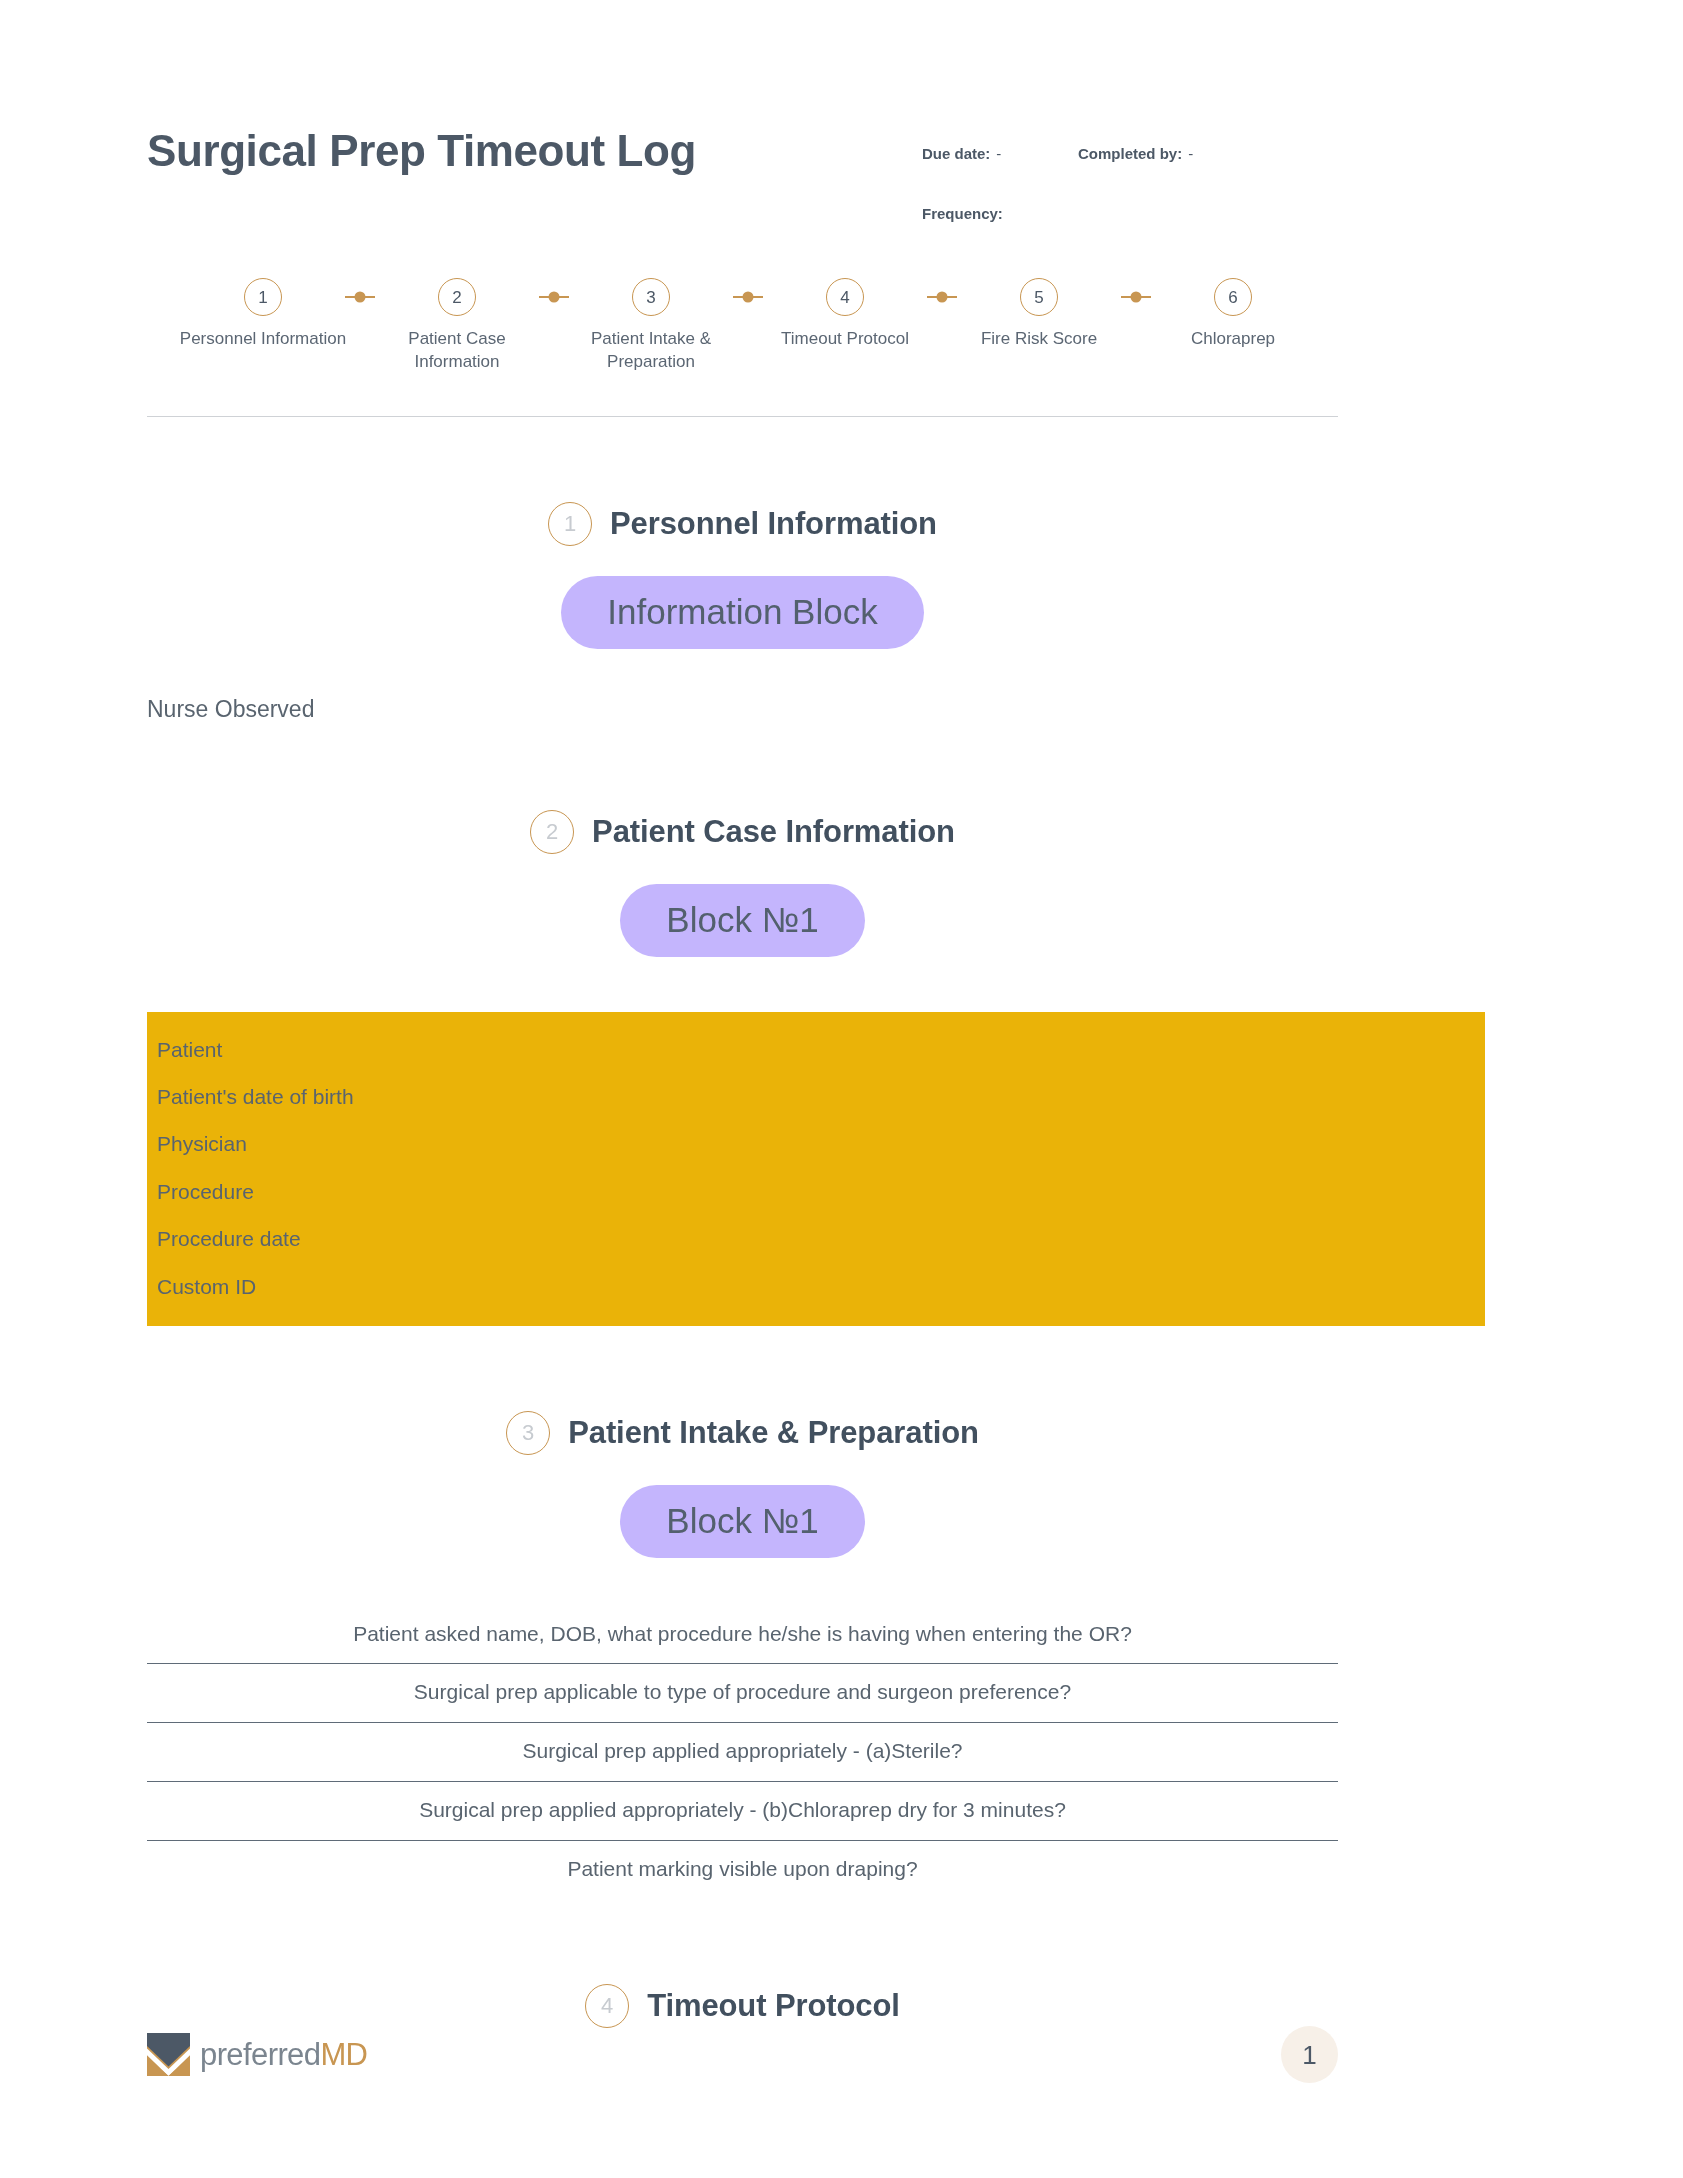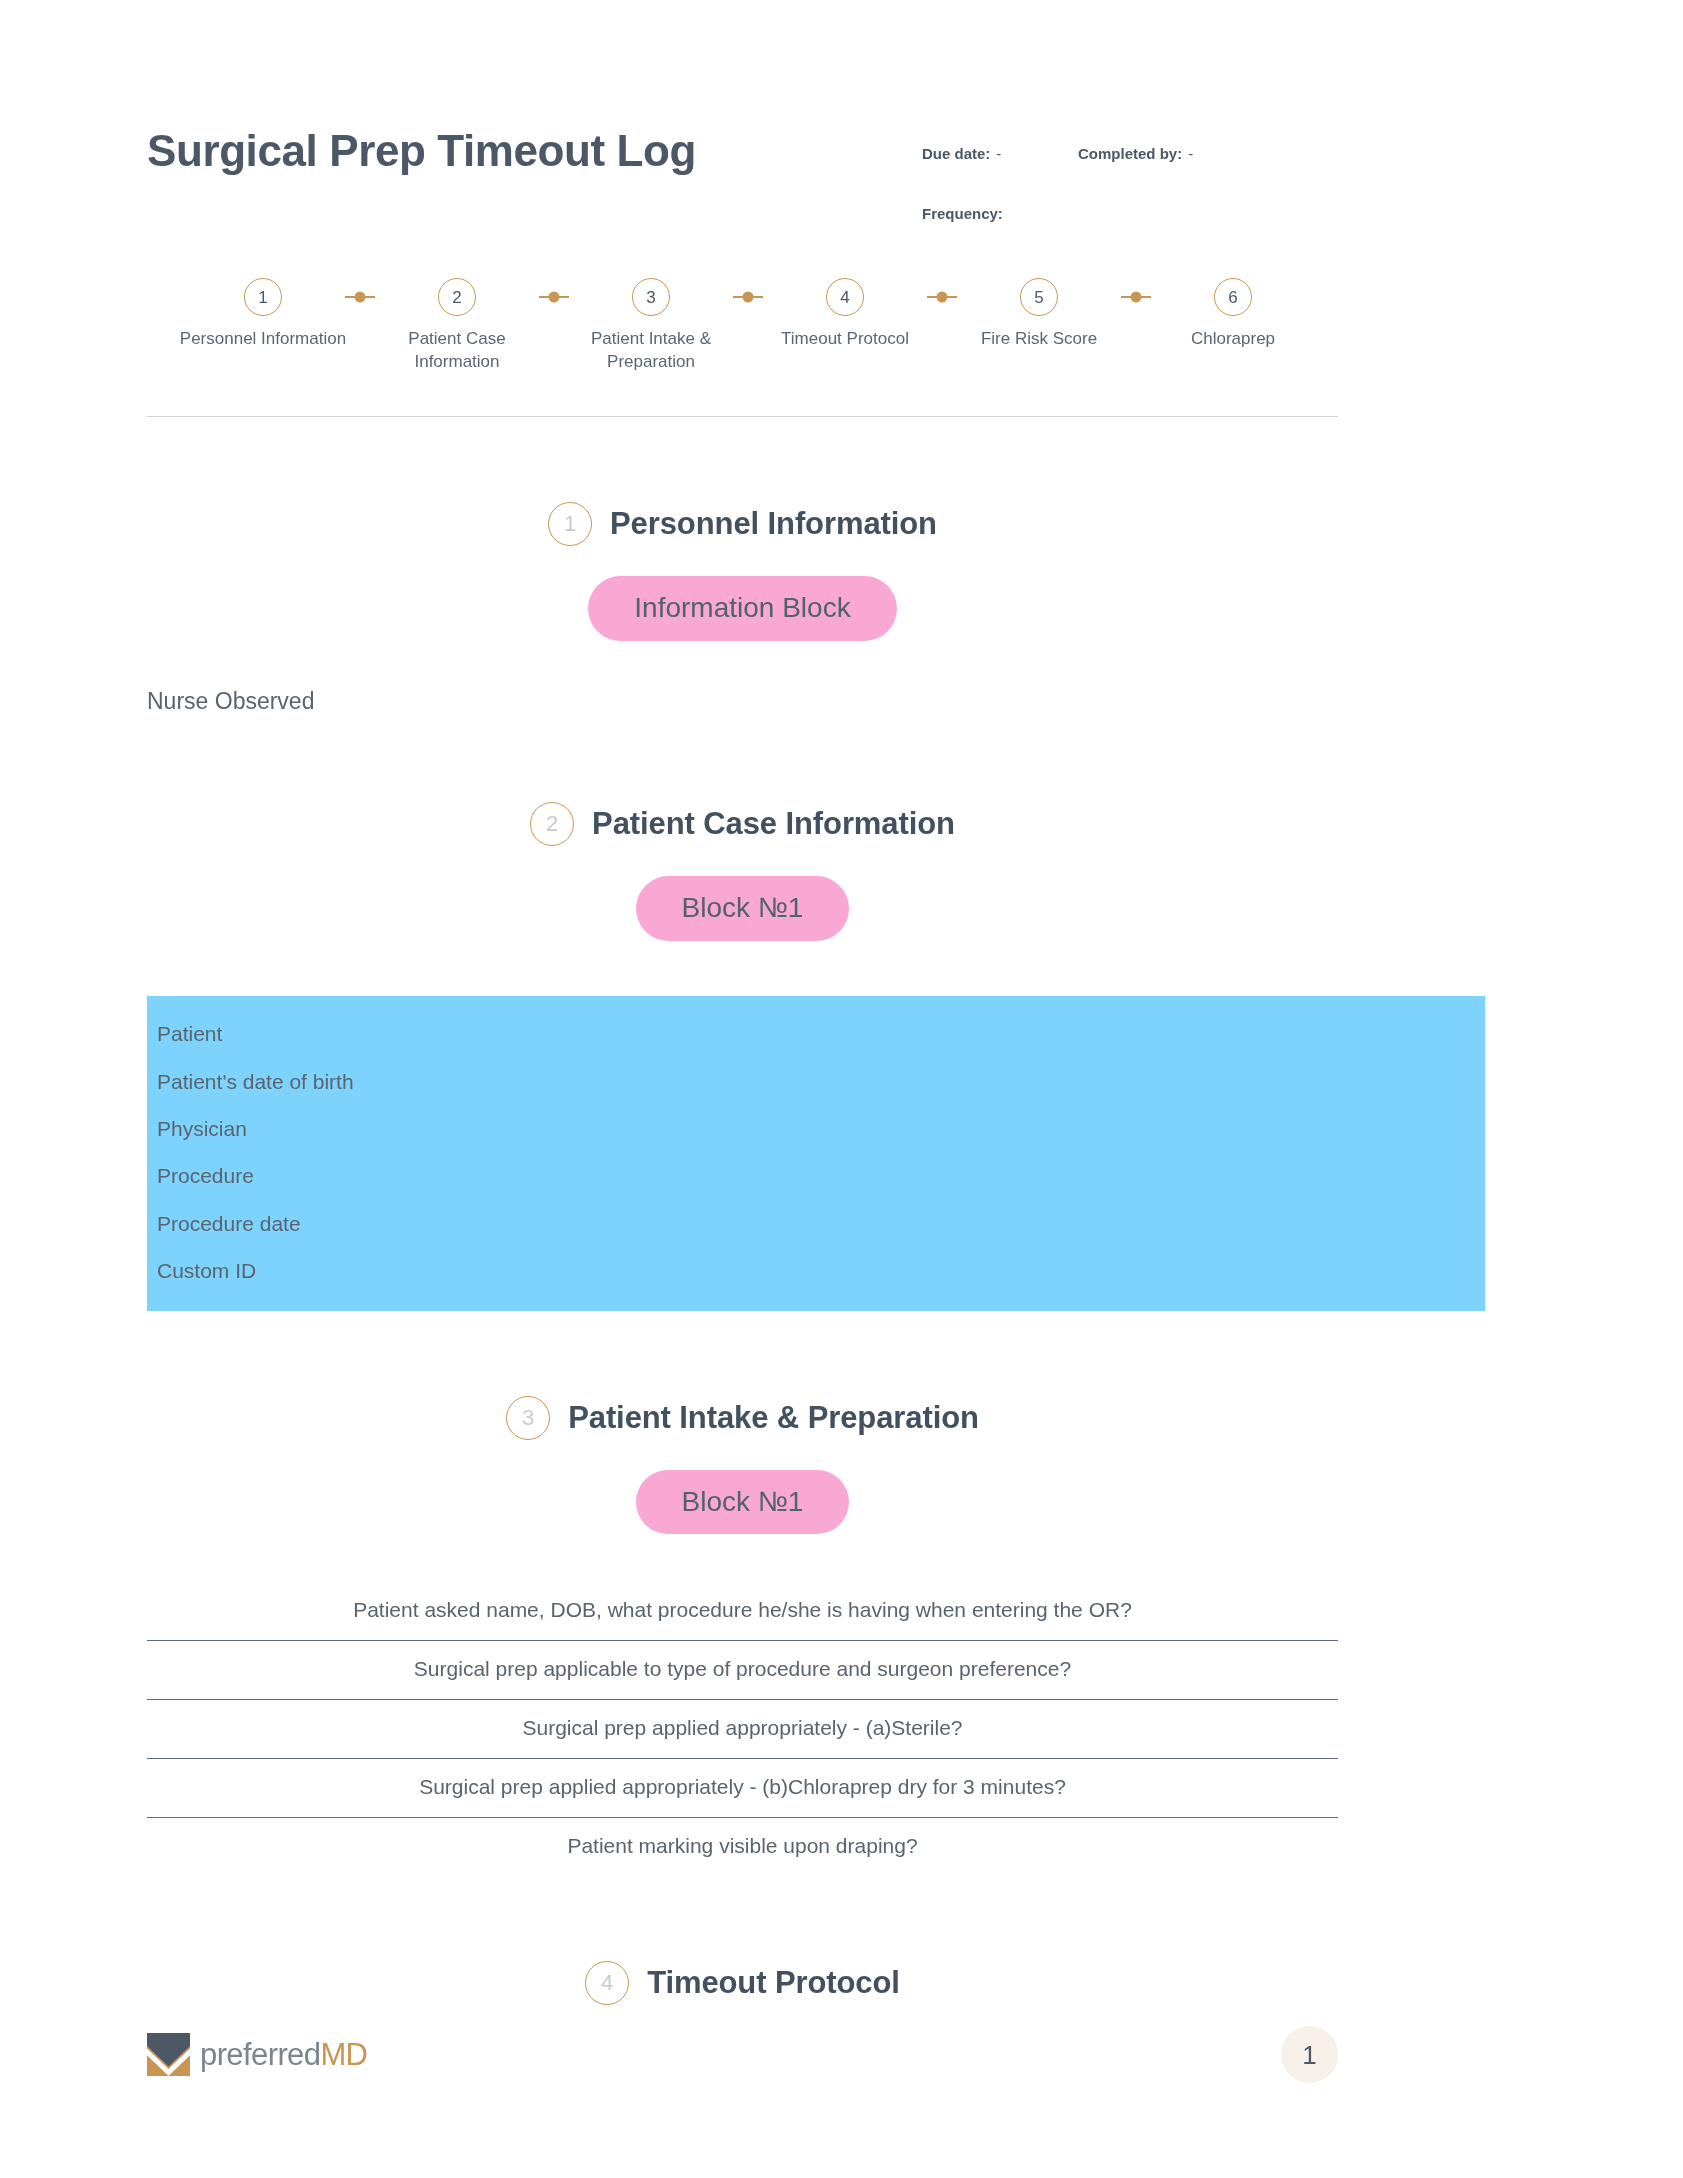--- a/index.html
+++ b/index.html
@@ -177,24 +177,24 @@
     letter-spacing: -0.1px;
   }
 
   .block-pill-wrap {
     display: flex;
     justify-content: center;
     margin-top: 30px;
   }
 
   .block-pill {
-    background: #f9a8d4;
+    background: #c4b5fd;
     border-radius: 40px;
     padding: 17px 46px;
-    font-size: 28px;
+    font-size: 35px;
     color: #53606e;
     line-height: 1.1;
   }
 
   
   .plain-field {
     margin-top: 44px;
     font-size: 23px;
     color: #59646f;
     line-height: 1.4;
@@ -204,21 +204,21 @@
   .case-wrap { margin-top: 55px; }
 
   .case-label {
     font-size: 21px;
     color: #59646f;
     padding-bottom: 10px;
     line-height: 1.4;
   }
 
   .case-panel {
-    background: #7dd3fc;
+    background: #eab308;
     padding: 14px 0 16px 0;
     width: 1367px;
   }
 
   .case-row {
     font-size: 21px;
     color: #59646f;
     padding: 9px 10px 9px 10px;
     line-height: 1.4;
   }

